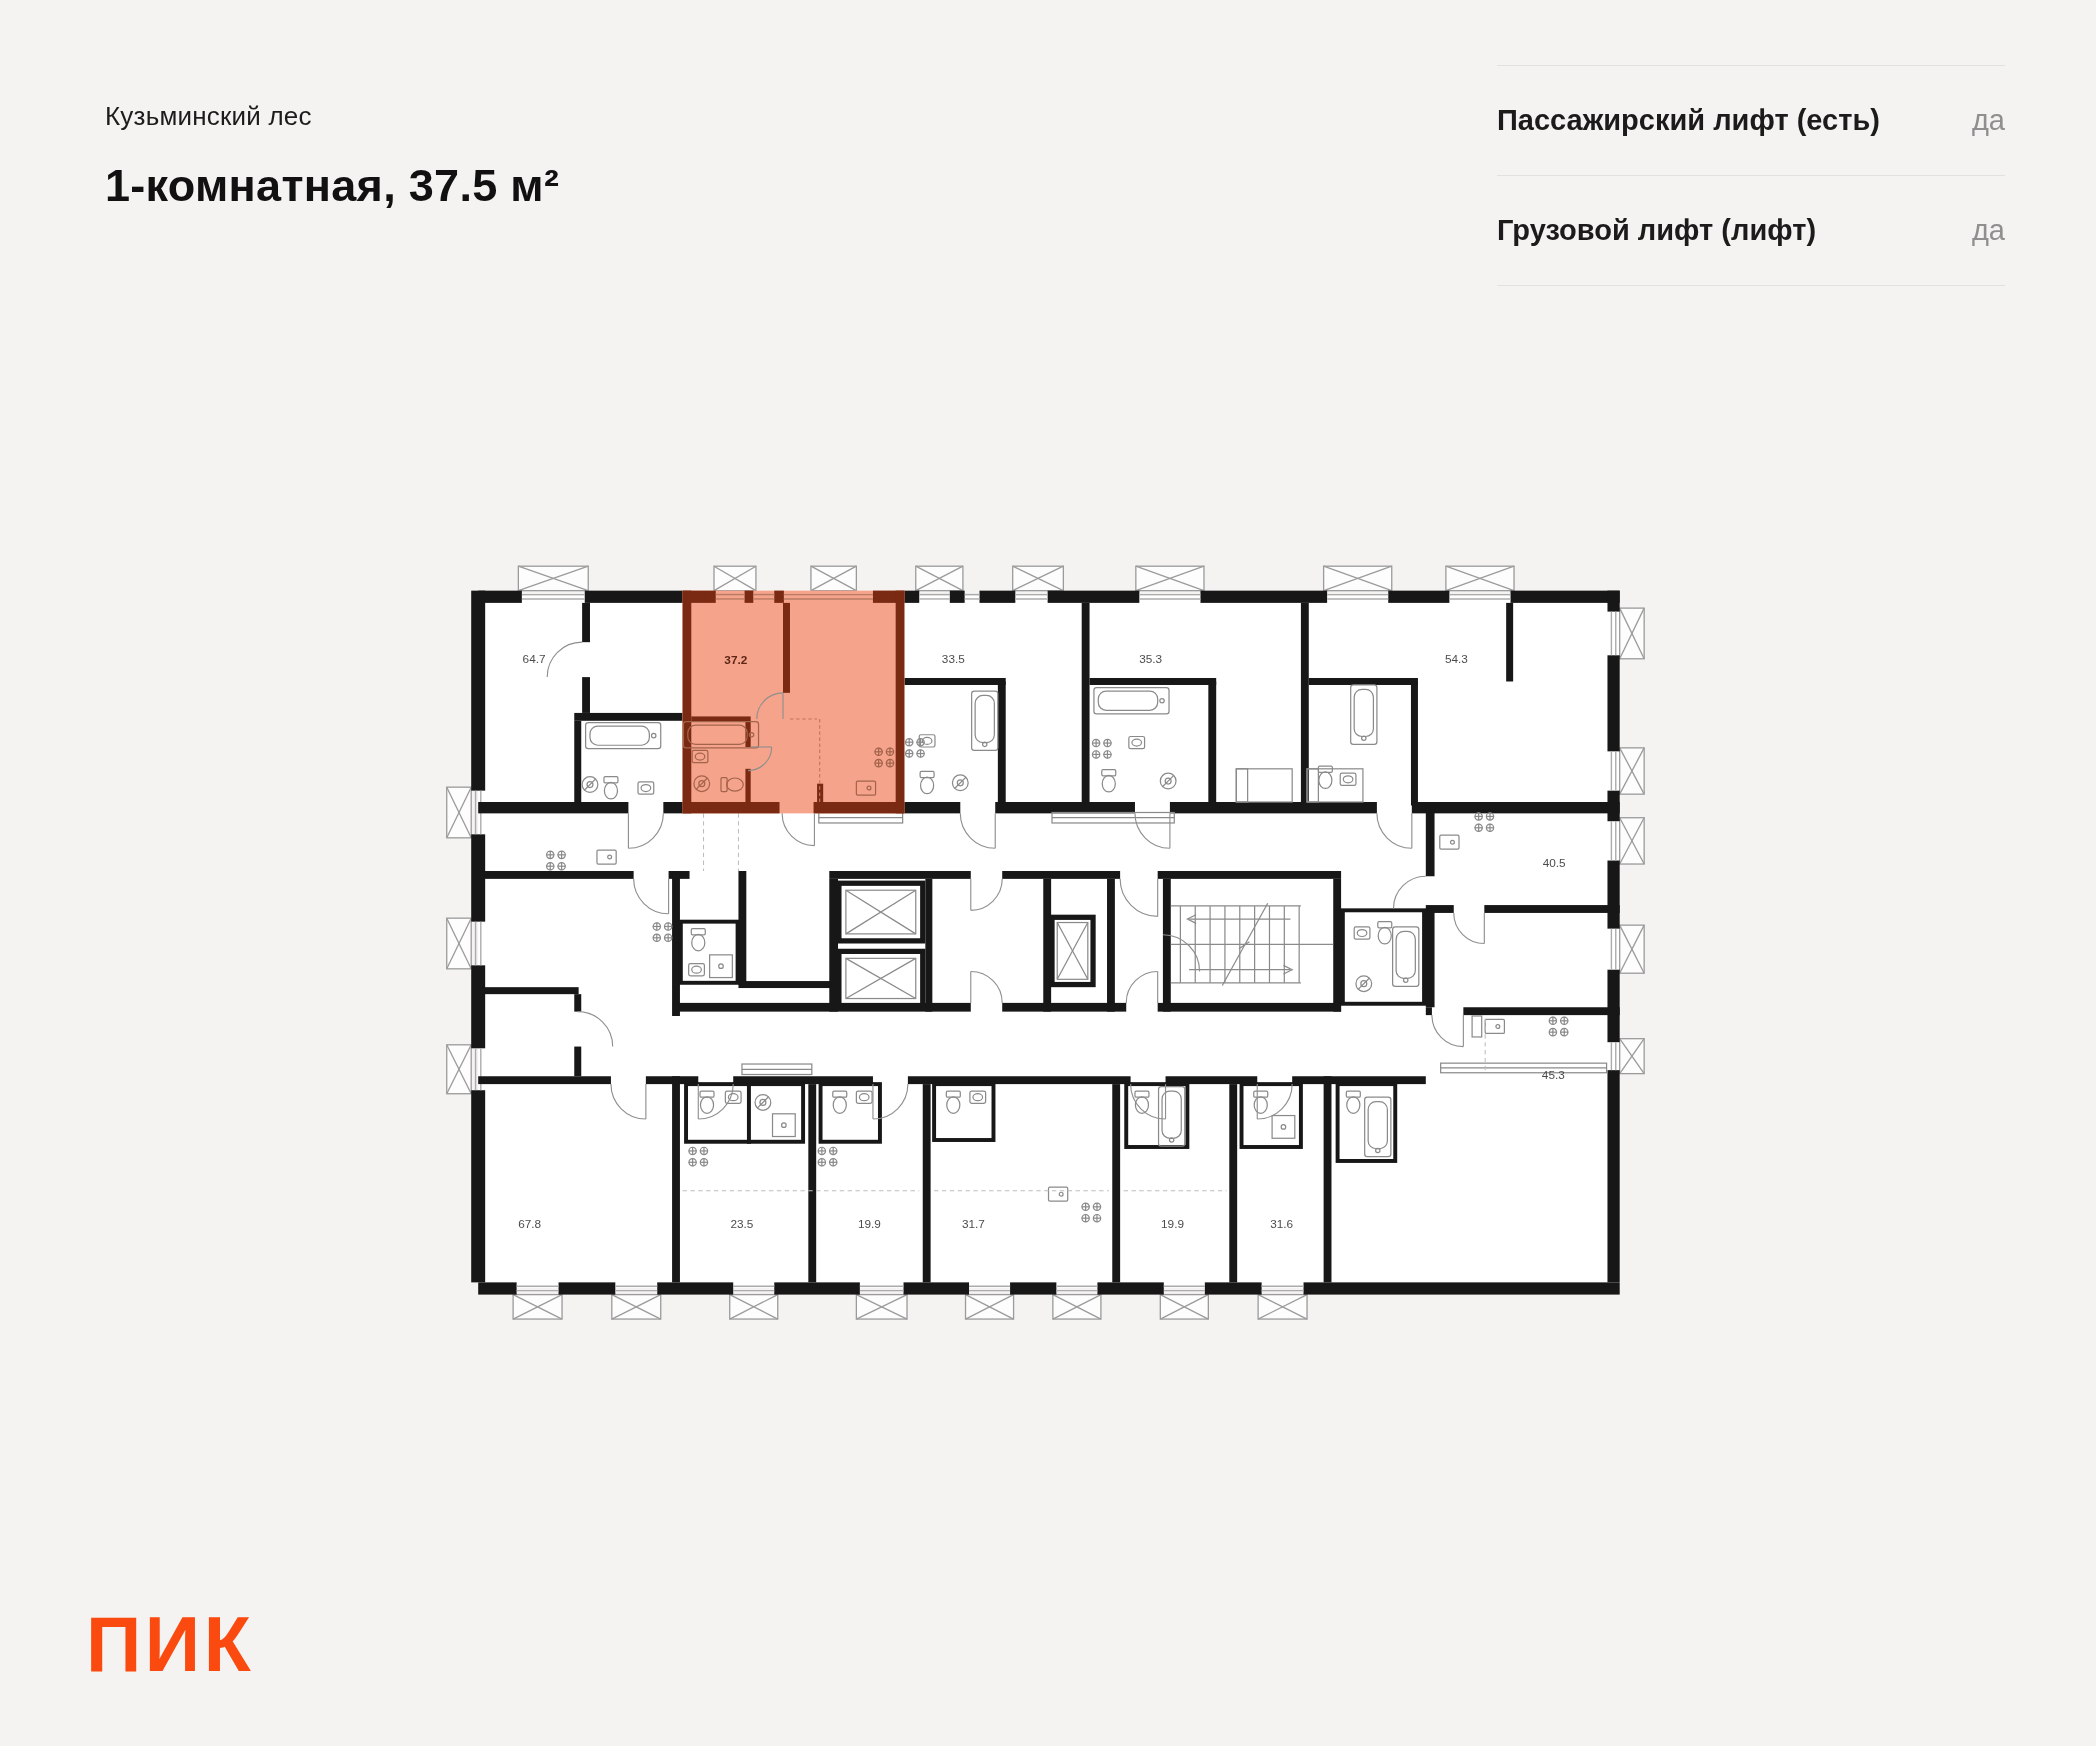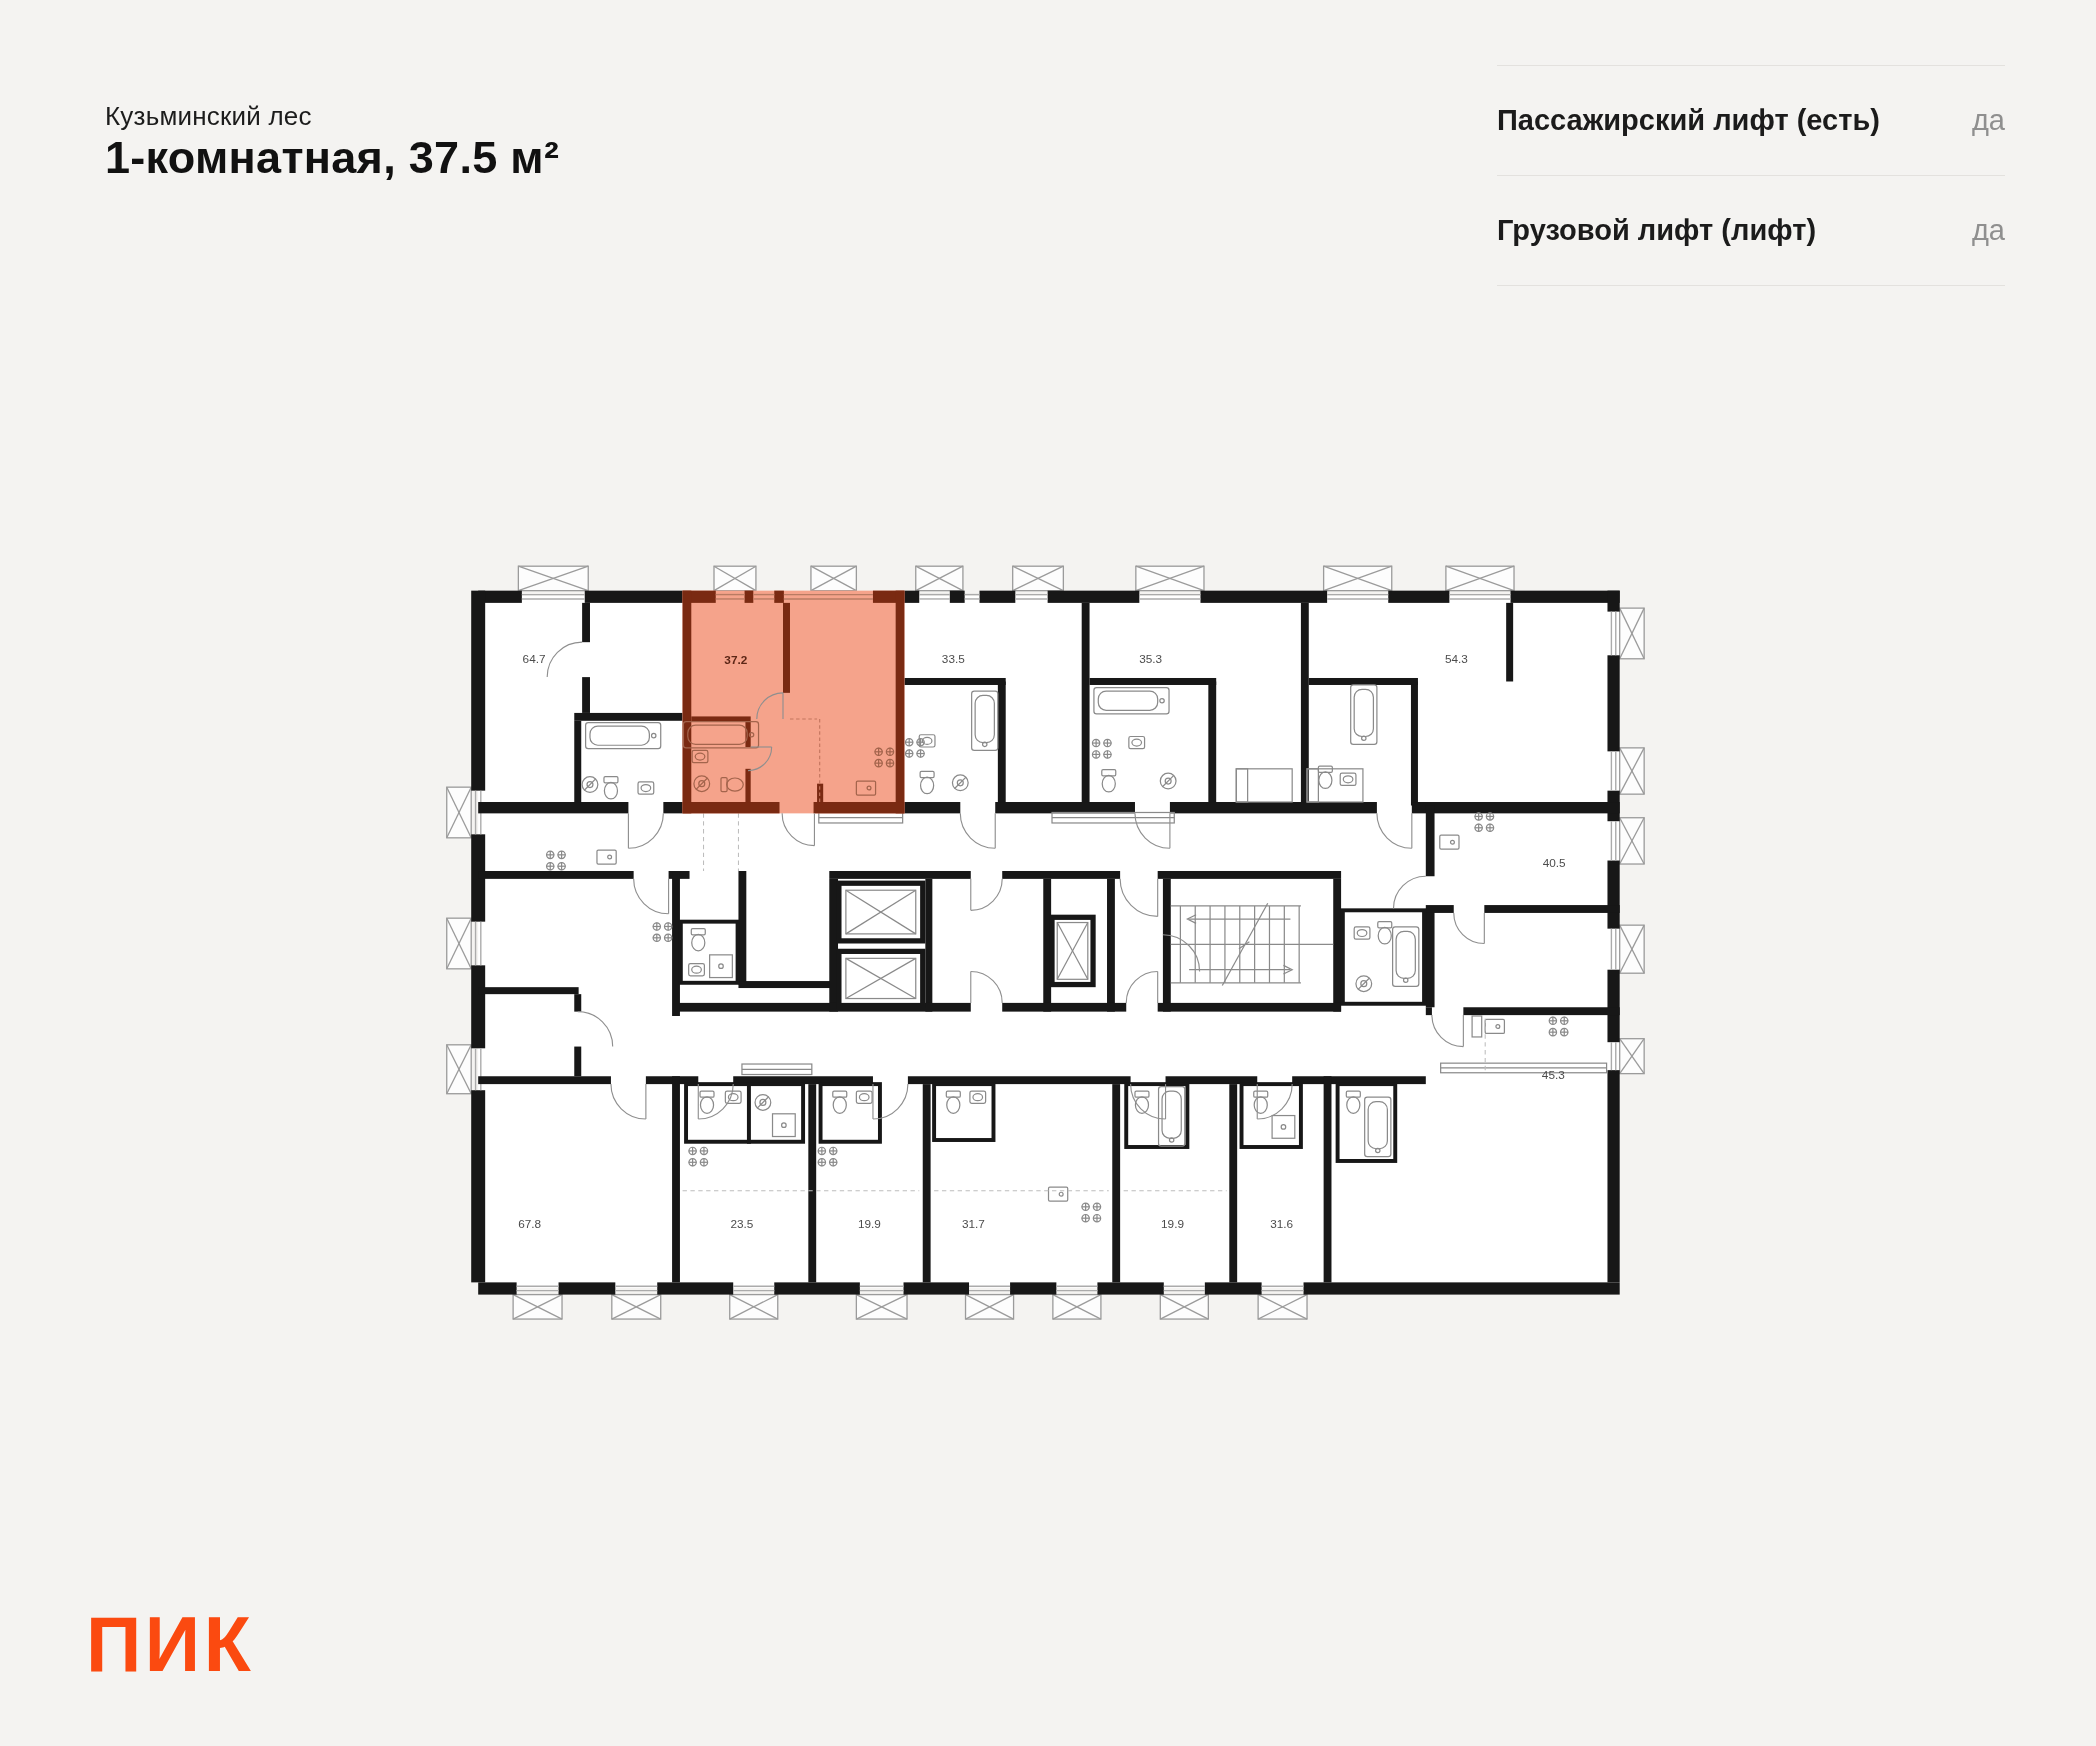--- a/index.html
+++ b/index.html
@@ -4,21 +4,21 @@
 <style>
   html,body{margin:0;padding:0;}
   body{
     width:2096px;height:1747px;position:relative;
     background:#f4f3f1;
     font-family:"Liberation Sans", sans-serif;
     color:#191919;overflow:hidden;
   }
   .hdr{position:absolute;left:105px;top:101px;}
   .hdr .project{font-size:26px;font-weight:400;color:#1c1c1c;letter-spacing:0.2px;}
-  .hdr .title{font-size:45px;font-weight:700;color:#111;letter-spacing:0.3px;}
+  .hdr .title{font-size:45px;font-weight:700;color:#111;margin-top:28px;letter-spacing:0.3px;}
   .hdr .subtitle{font-size:38px;font-weight:400;color:#a3a3a3;margin-top:15.7px;}
   .lifts{position:absolute;left:1497px;top:65px;width:508px;border-top:0.9px solid #e3e1de;}
   .lift-row{height:109px;display:flex;align-items:center;justify-content:space-between;border-bottom:0.9px solid #e3e1de;}
   .lift-label{font-size:29px;font-weight:700;color:#1b1b1b;}
   .lift-value{font-size:29px;font-weight:400;color:#8f8f8f;}
   .logo{position:absolute;left:86px;top:1600px;font-size:77px;font-weight:800;color:#fb4a10;letter-spacing:3.5px;text-align:center;}
   .plan{position:absolute;left:445px;top:559px;}
   
   .w{fill:#171717;}
   .thin{fill:#ffffff;stroke:#171717;stroke-width:4.5;}

